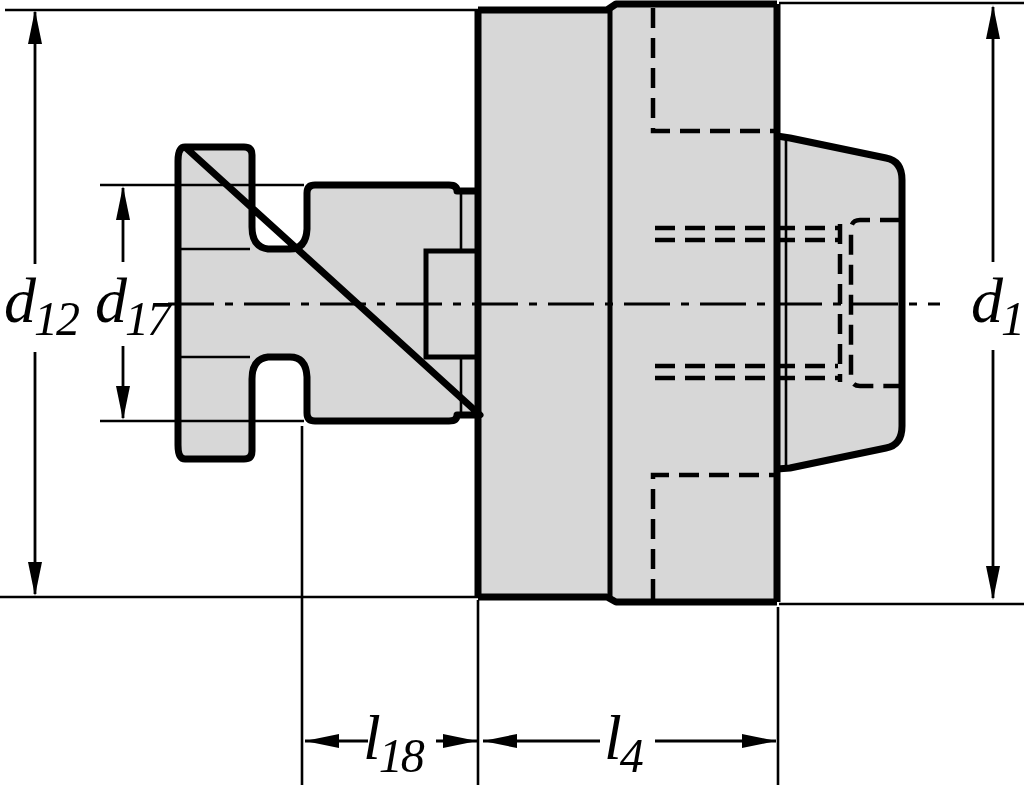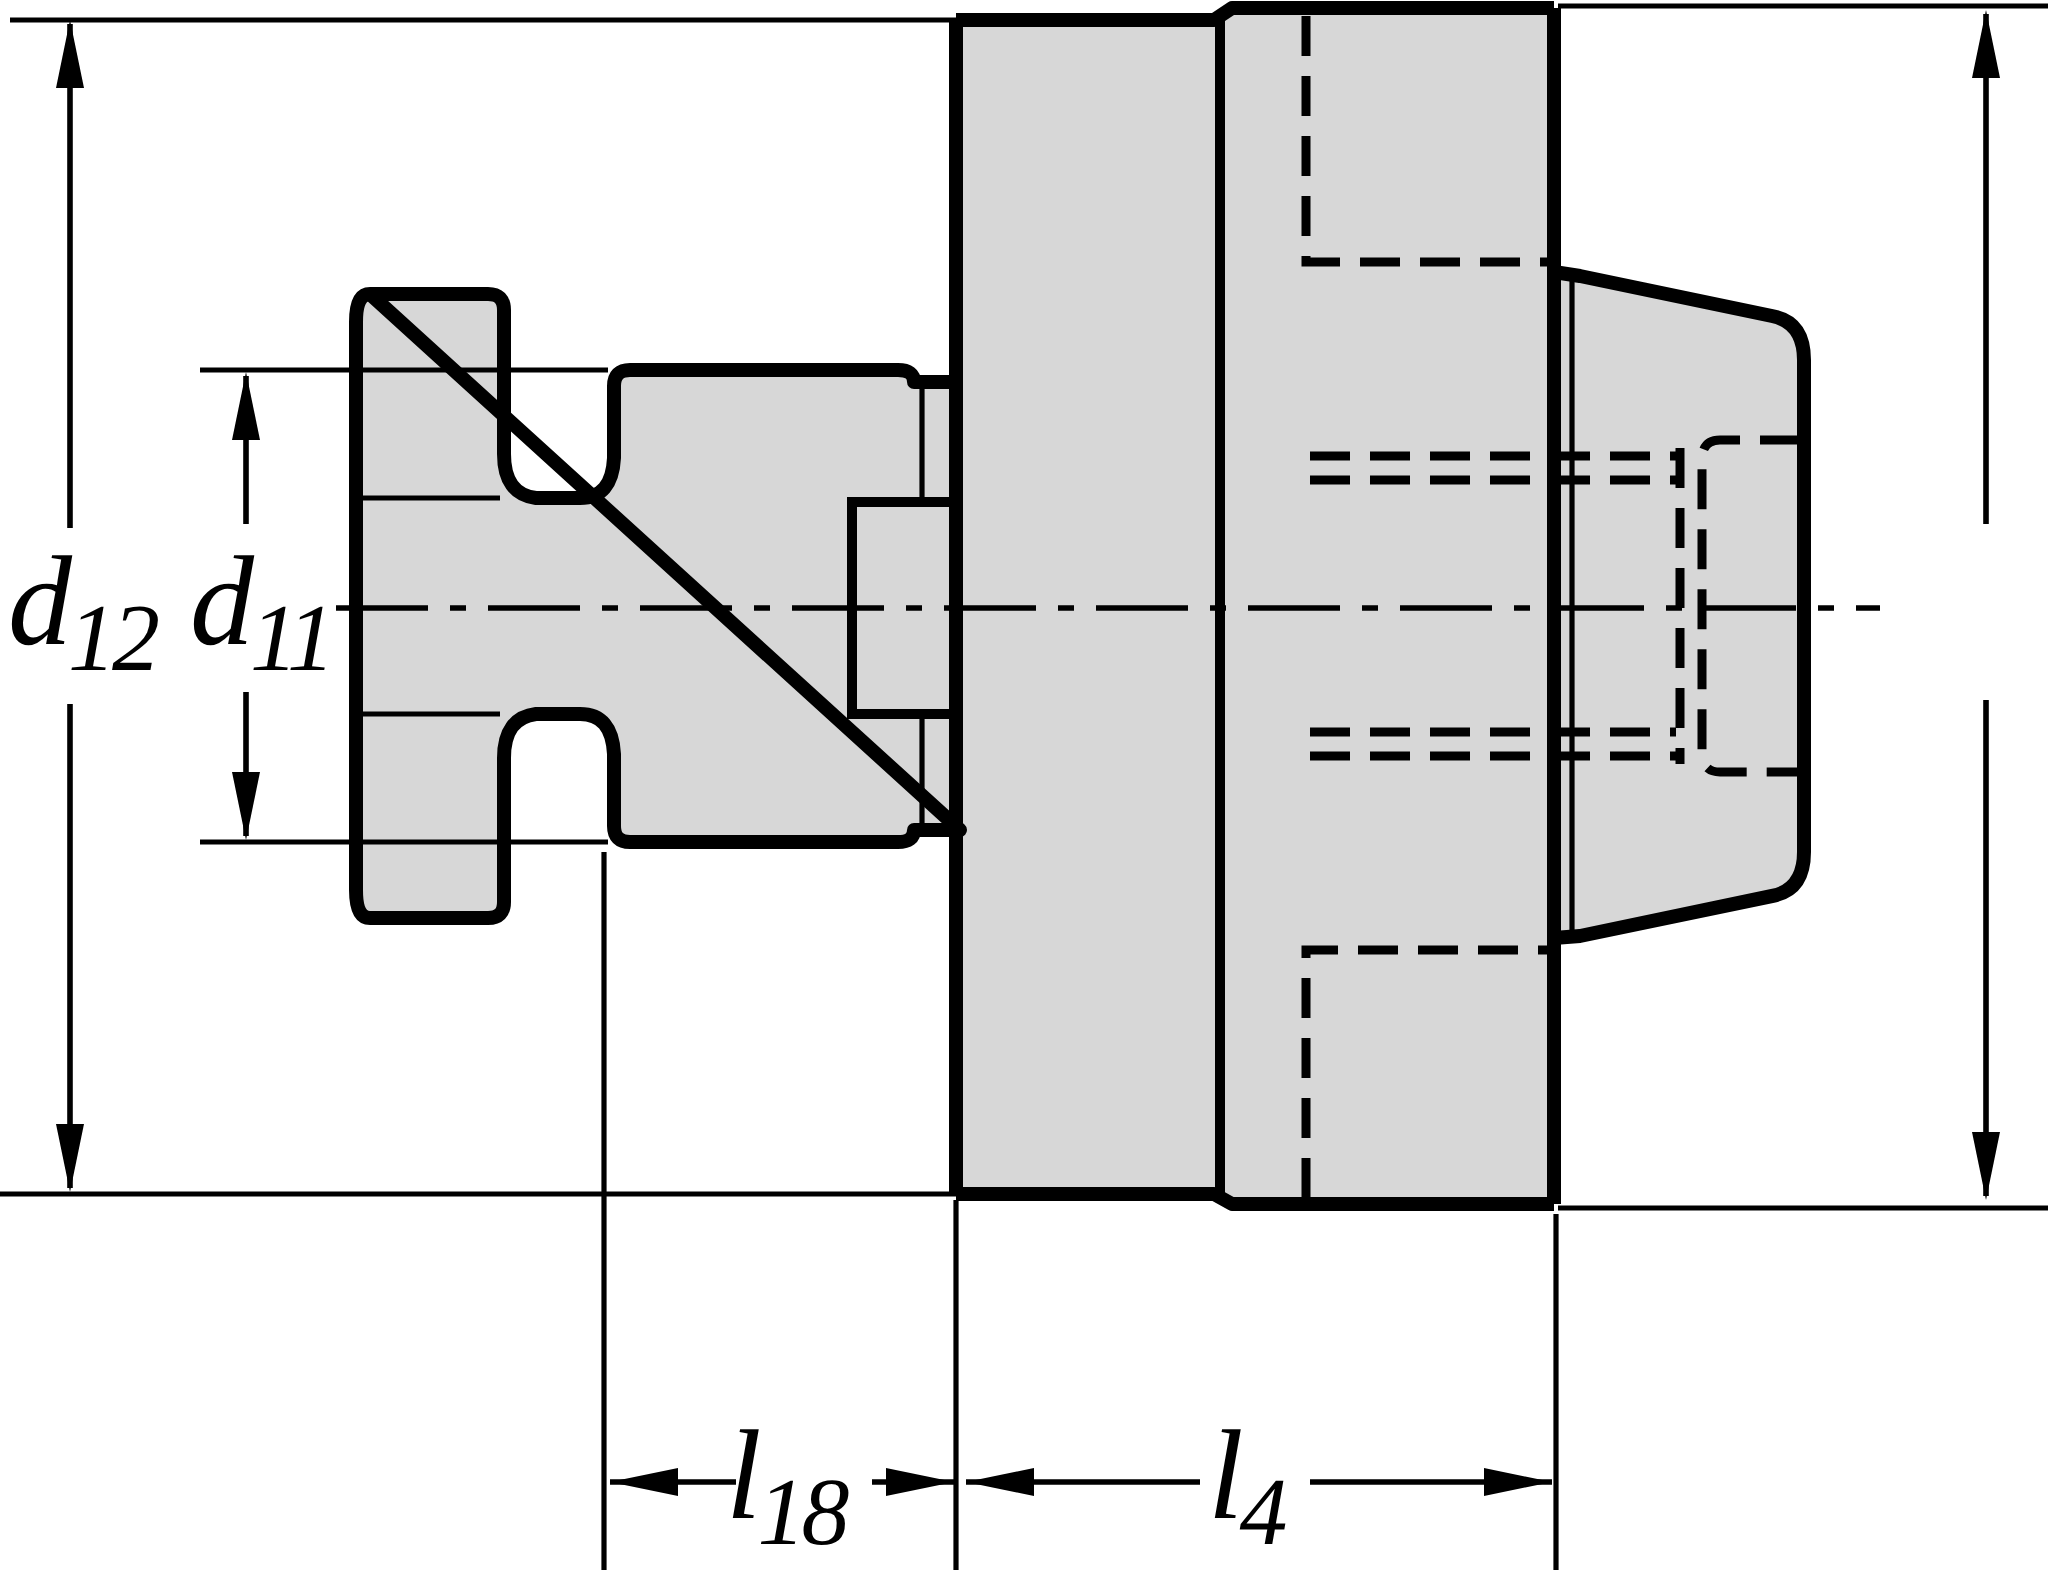--- a/index.html
+++ b/index.html
@@ -147,20 +147,21 @@
       <polygon class="arrowhead" points="477,741 443,734 443,748"></polygon>
 
       <path class="dimline" d="M 483 741 H 600 M 655 741 H 776"></path>
       <polygon class="arrowhead" points="483,741 517,734 517,748"></polygon>
       <polygon class="arrowhead" points="776,741 742,734 742,748"></polygon>
     </g>
   </svg>
 
   <div class="dim-label" id="label-d12"><span>d</span><span class="sub">12</span></div>
 
-  <div class="dim-label" id="label-d11"><span>d</span><span class="sub">11</span></div>
+  <div class="dim-label" id="label-d11"><span>d</span><span class="sub">17</span></div>
 
+  <div class="dim-label" id="label-d1"><span>d</span><span class="sub">1</span></div>
 
   <div class="dim-label" id="label-l19"><span>l</span><span class="sub">18</span></div>
 
   <div class="dim-label" id="label-l4"><span>l</span><span class="sub">4</span></div>
 
 </div>
 
 </body></html>

